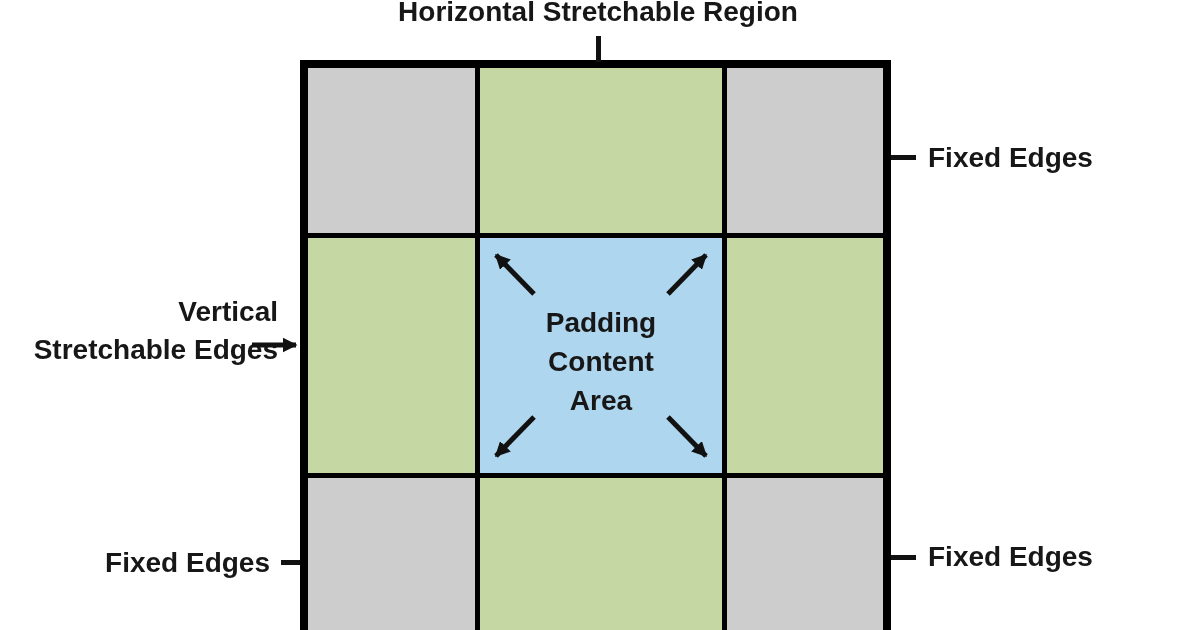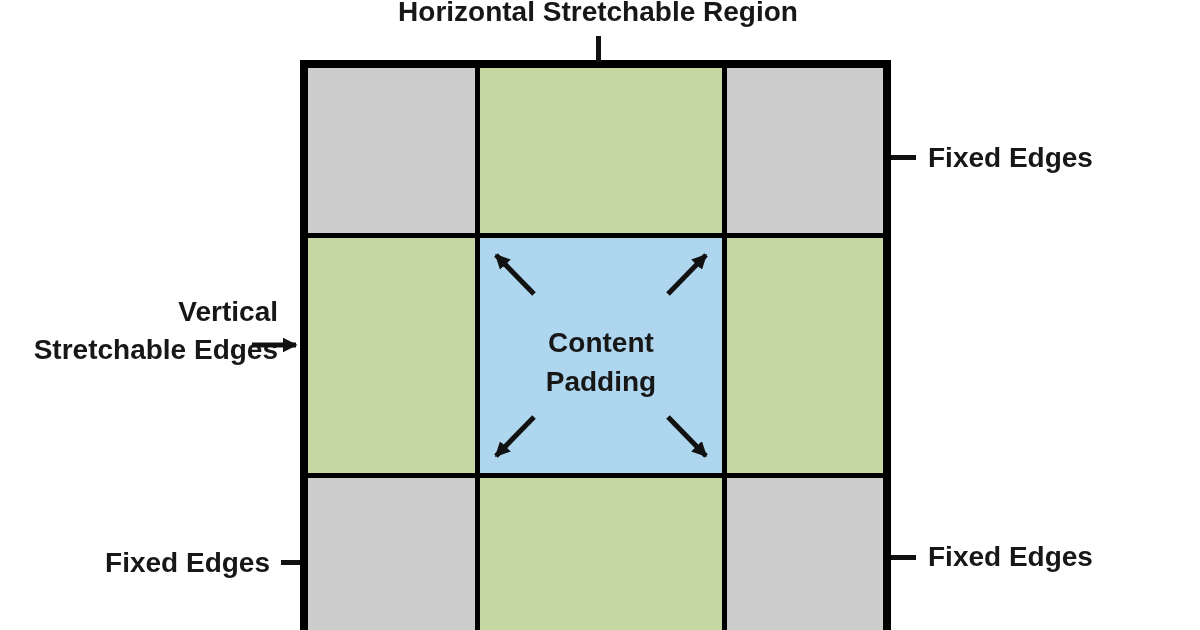--- a/index.html
+++ b/index.html
@@ -122,22 +122,23 @@
 
     <div class="cell" style="background: rgb(197, 216, 163);"></div>
     <div class="cell cell-content" style="background: rgb(174, 214, 238);">
       <svg class="expand-arrows" viewBox="0 0 242 235">
         <line x1="54" y1="56" x2="16" y2="17" marker-end="url(#arrowhead)"></line>
         <line x1="188" y1="56" x2="226" y2="17" marker-end="url(#arrowhead)"></line>
         <line x1="54" y1="179" x2="16" y2="218" marker-end="url(#arrowhead)"></line>
         <line x1="188" y1="179" x2="226" y2="218" marker-end="url(#arrowhead)"></line>
       </svg>
       <div class="center-text">
+        <div>Padding</div>
         <div>Content</div>
-        <div>Padding</div>
+        <div>Area</div>
       </div>
     </div>
     <div class="cell" style="background: rgb(197, 216, 163);"></div>
 
     <div class="cell" style="background: rgb(205, 205, 205);"></div>
     <div class="cell" style="background: rgb(197, 216, 163);"></div>
     <div class="cell" style="background: rgb(205, 205, 205);"></div>
   </div>
 
   <div class="label label-horizontal">Horizontal Stretchable Region</div>

